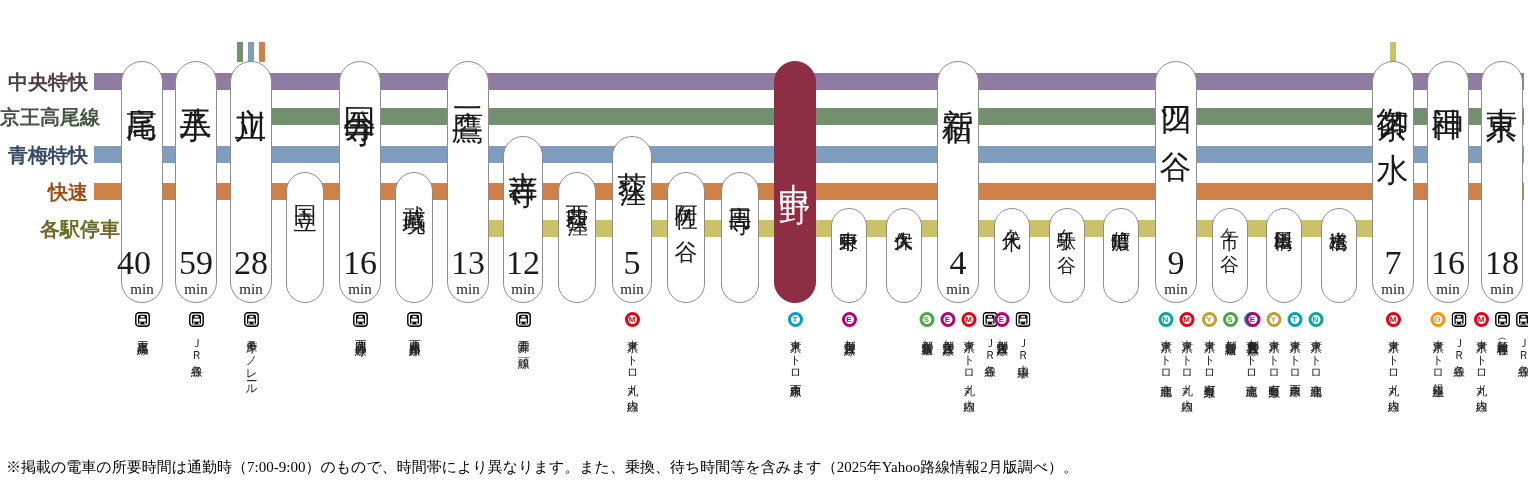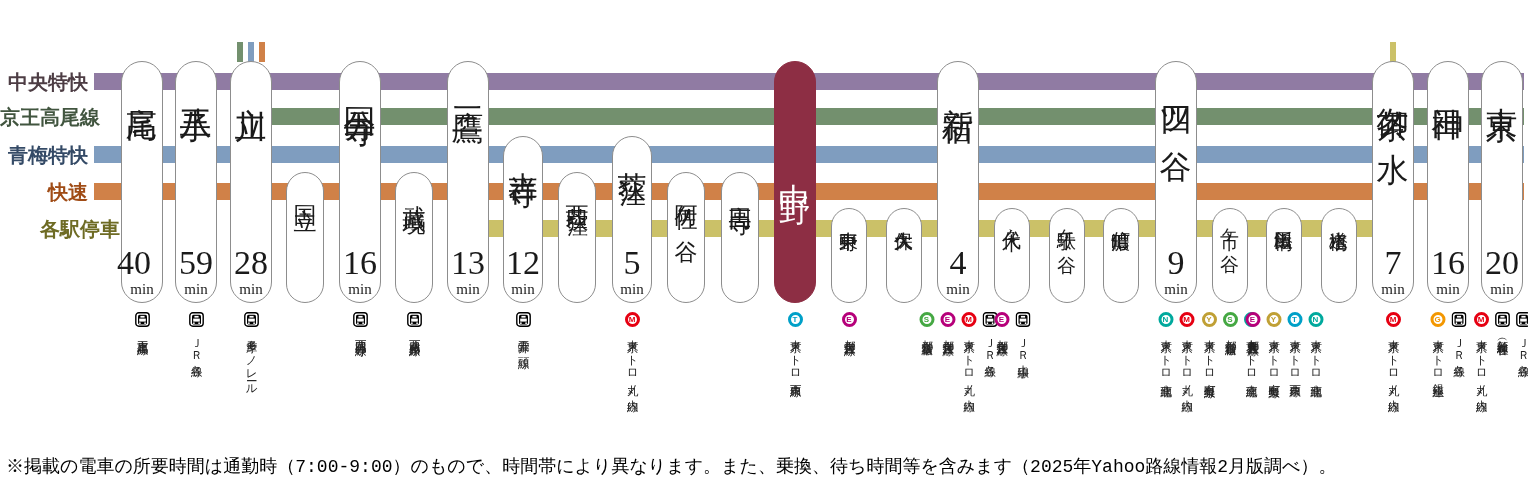--- a/index.html
+++ b/index.html
@@ -45,22 +45,22 @@
     border:3px solid #888; background:#fff; display:flex; align-items:center; justify-content:center;
     font-family:"Liberation Sans","DejaVu Sans",sans-serif;
     font-size:8px; font-weight:bold; line-height:8px; flex:none;
   }
   .xfer-label {
     margin-top:4px; writing-mode:vertical-rl; text-orientation:upright;
     font-size:11.5px; letter-spacing:1px; line-height:1; color:#222; white-space:nowrap;
   }
   .footnote {
     position:absolute; left:6px; z-index:3;
-    font-family:Liberation Mono, monospace;
-    font-size:18px; line-height:19px; color:#000; white-space:nowrap;
+    font-family:Liberation Serif, serif;
+    font-size:15px; line-height:19px; color:#000; white-space:nowrap;
   }
   svg.train { display:block; flex:none; }
 </style>
 </head>
 <body>
 
 <div id="stage">
   <div class="footnote" style="top:458px">※掲載の電車の所要時間は通勤時（7:00-9:00）のもので、時間帯により異なります。また、乗換、待ち時間等を含みます（2025年Yahoo路線情報2月版調べ）。</div>
 <div class="line" style="left: 94px; top: 73px; width: 1430px; background: rgb(144, 123, 163);"></div>
     <div class="service-label" style="top: 69.5px; color: rgb(77, 61, 68);">中央特快</div>
@@ -390,21 +390,21 @@
             <circle cx="4.9" cy="11.2" r="0.85" fill="#fff"></circle>
             <circle cx="10.1" cy="11.2" r="0.85" fill="#fff"></circle>
           </svg>
         </div>
         <div class="xfer-label">ＪＲ各線</div>
       </div>
     </div>
     <div class="pill" style="left: 1481px; top: 61px; width: 42px; height: 242px; border-radius: 21px;">
       <span class="vtxt" style="top: 20px; font-size: 32px; letter-spacing: 3px;">東京</span>
     </div>
-    <div class="min-val" style="left: 1502px; top: 246px;">20</div>
+    <div class="min-val" style="left: 1502px; top: 246px;">18</div>
     <div class="min-unit" style="left: 1502px; top: 282px;">min</div>
     <div class="xfer-group" style="left: 1502px;">
       <div class="xfer-col">
         <div class="metro-icon" style="border-color: rgb(230, 0, 18); color: rgb(230, 0, 18);">M</div>
         <div class="xfer-label">東京メトロ丸ノ内線</div>
       </div>
       <div class="xfer-col">
         <div>
           <svg class="train" width="15" height="15" viewBox="0 0 15 15">
             <rect x="0.8" y="0.8" width="13.4" height="13.4" rx="3" fill="#fff" stroke="#000" stroke-width="1.4"></rect>

